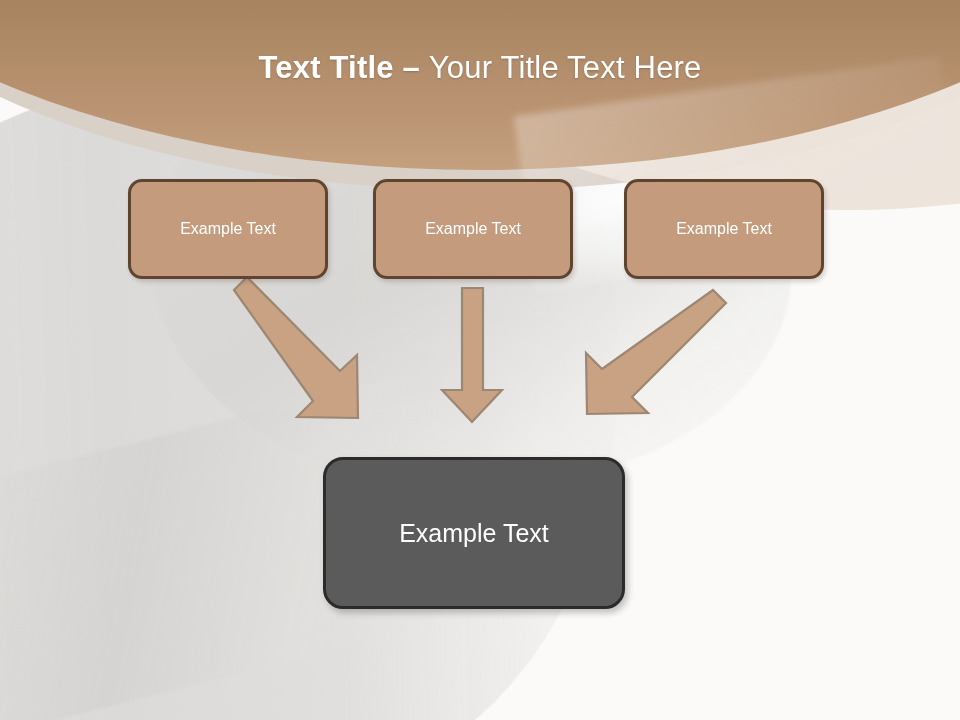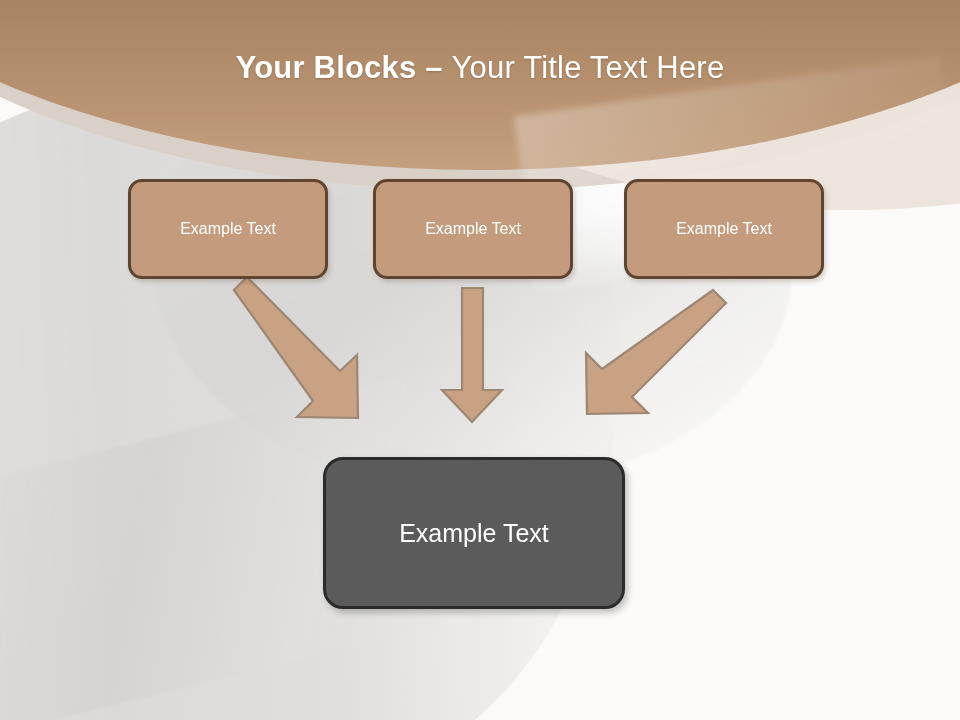--- a/index.html
+++ b/index.html
@@ -223,21 +223,21 @@
   <div class="bg-fabric"></div>
   <div class="bg-fabric2"></div>
   <div class="bg-fabric-hi"></div>
   <div class="bg-fabric-edge"></div>
 
   <div class="header-beige"></div>
   <div class="header-beige2"></div>
   <div class="header-brown"></div>
   <div class="header-sheen"></div>
 
-  <div class="title"><span class="strong">Your Blocks – </span><span class="light">Your Title Text Here</span></div>
+  <div class="title"><span class="strong">Text Title – </span><span class="light">Your Title Text Here</span></div>
 
   <svg class="arrow-svg" viewBox="0 0 960 720" xmlns="http://www.w3.org/2000/svg">
 
     <polygon class="arrow-shape" points="234,290 247,277 340,371 357,355 358,418 297,417 313,401"></polygon>
 
     <polygon class="arrow-shape" points="462,288 483,288 483,390 502,390 472,422 442,390 462,390"></polygon>
 
     <polygon class="arrow-shape" points="713,290 726,303 632,397 648,413 587,414 586,353 602,369"></polygon>
   </svg>
 

